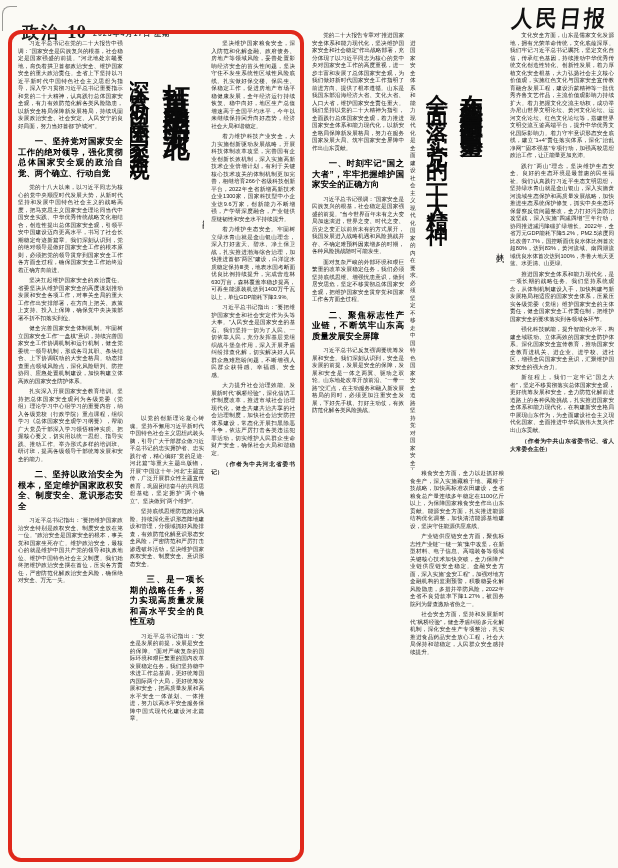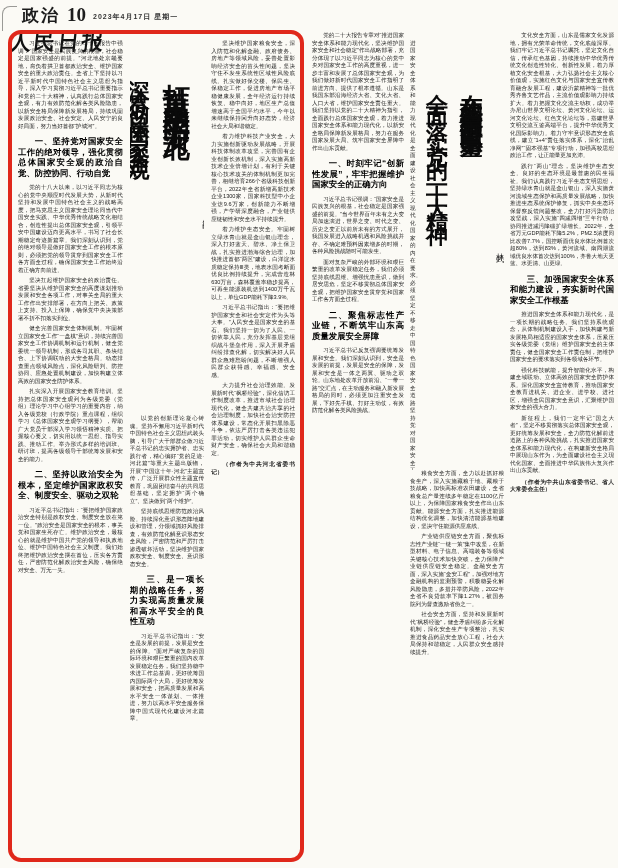--- a/index.html
+++ b/index.html
@@ -6,30 +6,30 @@
   body{
     width:618px;height:868px;overflow:hidden;
     background:#fbfaf5;
     font-family:"Liberation Sans","DejaVu Sans",sans-serif;
     color:#1c1c1c;
     position:relative;
   }
   
   .pg-header{
     position:absolute;top:4px;left:10px;right:10px;height:26px;
-    display:flex;justify-content:space-between;align-items:flex-start;flex-direction:column;
+    display:flex;justify-content:space-between;align-items:flex-start;
   }
   .corner-frame{
     position:absolute;top:6px;left:2px;width:14px;height:24px;
     border-left:1px solid #9a9a96;border-top:1px solid #9a9a96;
     border-top-left-radius:8px;
   }
   .h-left{display:flex;align-items:baseline;gap:7px;padding-left:12px;}
   .section-name{font-size:17px;font-weight:bold;letter-spacing:2px;}
-  .page-num{font-size:19px;font-weight:bold;font-family:"Liberation Serif",serif;}
+  .page-num{font-size:19px;font-weight:bold;font-family:"Liberation Serif",serif;margin-top:17px;}
   .pg-date{font-size:7px;color:#333;font-weight:bold;letter-spacing:1px;position:relative;top:-2px;}
   .masthead{
     font-family:"Liberation Serif","DejaVu Serif",serif;
     font-size:21px;font-weight:bold;letter-spacing:3px;
     transform:skewX(-6deg) scaleY(1.08);
     color:#111;
   }
   
   .sheet{position:absolute;top:30px;left:0;right:0;bottom:6px;display:flex;}
   
@@ -89,26 +89,26 @@
     <span class="pg-date">2023年4月17日 星期一</span>
   </div>
   <div class="masthead">人民日报</div>
 </header>
 
 <main class="sheet">
 
   <section class="art-left">
     <div class="col c1">
         <div class="blk p">习近平总书记在党的二十大报告中强调：“国家安全是民族复兴的根基，社会稳定是国家强盛的前提。”河北地处京畿要地，肩负着拱卫首都政治安全、维护国家安全的重大政治责任。全省上下坚持以习近平新时代中国特色社会主义思想为指导，深入学习贯彻习近平总书记重要指示和党的二十大精神，认真践行总体国家安全观，有力有效防范化解各类风险隐患，以新安全格局保障新发展格局，持续巩固发展政治安全、社会安定、人民安宁的良好局面，努力当好首都“护城河”。</div>
-        <div class="blk h">一、坚持党对国家安全工作的绝对领导，强化贯彻总体国家安全观的政治自觉、防控协同、行动自觉</div>
+        <div class="blk h">一、坚持党对国家安全工作的绝对领导，强化贯彻总体国家安全观的政治自觉、两个确立、行动自觉</div>
         <div class="blk p">党的十八大以来，以习近平同志为核心的党中央顺应时代发展大势，从新时代坚持和发展中国特色社会主义的战略高度，把马克思主义国家安全理论同当代中国安全实践、中华优秀传统战略文化相结合，创造性提出总体国家安全观，引领平安中国建设迈向更高水平，书写了社会长期稳定奇迹新篇章。我们深刻认识到，党的绝对领导是做好国家安全工作的根本原则，必须把党的领导贯穿到国家安全工作各方面全过程，确保国家安全工作始终沿着正确方向前进。</div>
         <div class="blk p">坚决扛起维护国家安全的政治责任。省委坚决从维护国家安全的高度谋划推动发展和安全各项工作，对事关全局的重大工作作出安排部署，在方向上把关、政策上支持、投入上保障，确保党中央决策部署不折不扣落实到位。</div>
         <div class="blk p">健全完善国家安全体制机制。牢固树立国家安全工作“一盘棋”意识，持续完善国家安全工作协调机制和运行机制，健全党委统一领导机制，形成各司其职、条块结合、上下协调联动的大安全格局。动态排查重点领域风险点，深化风险研判、防控协同、应急处置机制建设，加快构建立体高效的国家安全防护体系。</div>
         <div class="blk p">扎实深入开展国家安全教育培训。坚持把总体国家安全观列为各级党委（党组）理论学习中心组学习的重要内容，纳入各级党校（行政学院）重点课程，组织学习《总体国家安全观学习纲要》，帮助广大党员干部深入学习领悟精神实质、把握核心要义，切实用以统一思想、指导实践、推动工作。举办形式多样的培训班、研讨班，提高各级领导干部统筹发展和安全的能力。</div>
-        <div class="blk h">二、坚持以政治安全为根本，坚定维护国家政权安全、制度安全、驱动之双轮</div>
+        <div class="blk h">二、坚持以政治安全为根本，坚定维护国家政权安全、制度安全、意识形态安全</div>
         <div class="blk p">习近平总书记指出：“要把维护国家政治安全特别是政权安全、制度安全放在第一位。”政治安全是国家安全的根本，事关党和国家生死存亡。维护政治安全，最核心的就是维护中国共产党的领导和执政地位、维护中国特色社会主义制度。我们始终把维护政治安全摆在首位，压实各方责任，严密防范化解政治安全风险，确保绝对安全、万无一失。</div>
       </div>
     <div class="col c2">
       <div class="headline-v hv-left">
         <span class="kicker-v">深入贯彻总体国家安全观</span>
         <span class="title-v">打造更高水平的平安河北</span>
         <span class="byline-v">倪岳峰</span>
       </div>
       <div>
           <div class="blk p">以党的创新理论凝心铸魂。坚持不懈用习近平新时代中国特色社会主义思想武装头脑，引导广大干部群众做习近平总书记的忠实拥护者、忠实践行者，精心编好“党的足迹·河北篇”等重大主题出版物，开展“中国这十年·河北”主题宣传，广泛开展群众性主题宣传教育，巩固团结奋斗的共同思想基础，坚定拥护“两个确立”、坚决做到“两个维护”。</div>
@@ -123,21 +123,21 @@
         <div class="blk p">着力维护生态安全。牢固树立绿水青山就是金山银山理念，深入打好蓝天、碧水、净土保卫战，扎实推进渤海综合治理，加快推进首都“两区”建设，白洋淀水质稳定保持Ⅲ类，地表水国考断面优良比例持续提升，完成营造林630万亩，森林覆盖率稳步提高，可再生能源装机达到1400万千瓦以上，单位GDP能耗下降3.9%。</div>
         <div class="blk p">习近平总书记指出：“要把维护国家安全和社会安定作为头等大事。”人民安全是国家安全的基石。我们坚持一切为了人民、一切依靠人民，充分发挥基层党组织战斗堡垒作用，深入开展矛盾纠纷排查化解，切实解决好人民群众急难愁盼问题，不断增强人民群众获得感、幸福感、安全感。</div>
         <div class="blk p">大力提升社会治理效能。发展新时代“枫桥经验”，深化信访工作制度改革，推进市域社会治理现代化，健全共建共治共享的社会治理制度，加快社会治安防控体系建设，常态化开展扫黑除恶斗争，依法严厉打击各类违法犯罪活动，切实维护人民群众生命财产安全，确保社会大局和谐稳定。</div>
         <div class="blk f">（作者为中共河北省委书记）</div>
       </div>
   </section>
 
   <section class="art-right">
     <div class="col r1">
         <div class="blk p">党的二十大报告专章对“推进国家安全体系和能力现代化，坚决维护国家安全和社会稳定”作出战略部署，充分体现了以习近平同志为核心的党中央对国家安全工作的高度重视，进一步丰富和发展了总体国家安全观，为我们做好新时代国家安全工作指明了前进方向、提供了根本遵循。山东是我国东部沿海经济大省、文化大省、人口大省，维护国家安全责任重大。我们坚持以党的二十大精神为指引，全面践行总体国家安全观，着力推进国家安全体系和能力现代化，以新安全格局保障新发展格局，努力在服务国家发展大局、筑牢国家安全屏障中作出山东贡献。</div>
-        <div class="blk h">一、时刻牢记“创新性发展”，牢牢把握维护国家安全的正确方向</div>
+        <div class="blk h">一、时刻牢记“国之大者”，牢牢把握维护国家安全的正确方向</div>
         <div class="blk p">习近平总书记强调：“国家安全是民族复兴的根基，社会稳定是国家强盛的前提。”当今世界百年未有之大变局加速演进，世界之变、时代之变、历史之变正以前所未有的方式展开，我国发展进入战略机遇和风险挑战并存、不确定难预料因素增多的时期，各种风险挑战随时可能发生。</div>
         <div class="blk p">面对复杂严峻的外部环境和艰巨繁重的改革发展稳定任务，我们必须坚持底线思维、增强忧患意识，做到居安思危，坚定不移贯彻总体国家安全观，把维护国家安全贯穿党和国家工作各方面全过程。</div>
         <div class="blk h">二、聚焦标志性产业链，不断筑牢山东高质量发展安全屏障</div>
         <div class="blk p">习近平总书记反复强调要统筹发展和安全。我们深刻认识到，安全是发展的前提，发展是安全的保障，发展和安全是一体之两翼、驱动之双轮。山东地处改革开放前沿、“一带一路”交汇点，在主动服务和融入新发展格局的同时，必须更加注重安全发展，下好先手棋、打好主动仗，有效防范化解各类风险挑战。</div>
       </div>
     <div class="col r2">
       <div class="top-row">
         <div class="strip">
             <div class="blk p">推进国家安全体系和能力现代化，是全面建设社会主义现代化国家的内在要求。必须坚定不移走中国特色国家安全道路，坚持党对国家安全工作的绝对领导，坚持总体国家安全观，统筹发展和安全，统筹开放和安全，筑牢国家安全屏障。</div>
           </div>
@@ -149,21 +149,20 @@
       </div>
       <div>
           <div class="blk p">粮食安全方面，全力以赴抓好粮食生产，深入实施藏粮于地、藏粮于技战略，加快高标准农田建设，全省粮食总产量连续多年稳定在1100亿斤以上，为保障国家粮食安全作出山东贡献。能源安全方面，扎实推进能源结构优化调整，加快清洁能源基地建设，坚决守住能源供应底线。</div>
           <div class="blk p">产业链供应链安全方面，聚焦标志性产业链“一链一策”集中攻坚，在新型材料、电子信息、高端装备等领域关键核心技术加快突破，全力保障产业链供应链安全稳定。金融安全方面，深入实施“金安工程”，加强对地方金融机构的监测预警，积极稳妥化解风险隐患，多措并举防风险，2022年全省不良贷款率下降1.27%，被国务院列为督查激励省份之一。</div>
           <div class="blk p">社会安全方面，坚持和发展新时代“枫桥经验”，健全矛盾纠纷多元化解机制，深化安全生产专项整治，扎实推进食品药品安全放心工程，社会大局保持和谐稳定，人民群众安全感持续提升。</div>
         </div>
     </div>
     <div class="col r3">
         <div class="blk p">文化安全方面，山东是儒家文化发源地，拥有光荣革命传统，文化底蕴深厚。我们牢记习近平总书记嘱托，坚定文化自信，传承红色基因，持续推动中华优秀传统文化创造性转化、创新性发展，着力厚植文化安全根基，大力弘扬社会主义核心价值观，实施红色文化与国家安全宣传教育融合发展工程，建设沂蒙精神等一批优秀齐鲁文艺作品，主流价值观影响力持续扩大。着力把握文化交流主动权，成功举办尼山世界文明论坛、黄河文化论坛、运河文化论坛、红色文化论坛等，搭建世界文明交流互鉴高端平台，提升中华优秀文化国际影响力。着力守牢意识形态安全底线，建立“1+4”责任落实体系，深化“治乱净网”“固本强基”专项行动，加强高校思想政治工作，让正能量更加充沛。</div>
         <div class="blk p">践行“两山”理念，坚决维护生态安全。良好的生态环境是最普惠的民生福祉。我们认真践行习近平生态文明思想，坚持绿水青山就是金山银山，深入实施黄河流域生态保护和高质量发展战略，加快推进生态系统保护修复，抓实中央生态环保督察反馈问题整改，全力打好污染防治攻坚战，深入实施“四减四增”三年行动，协同推进减污降碳扩绿增长。2022年，全省万元GDP能耗下降5.2%，PM2.5浓度同比改善7.7%，国控断面优良水体比例首次超80%，达到83%，黄河流域、南四湖流域优良水体首次达到100%，齐鲁大地天更蓝、水更清、山更绿。</div>
-        <div class="blk h">三、加强国家安全体系和能力建设，夯实新时代国家安全工作根基</div>
         <div class="blk p">推进国家安全体系和能力现代化，是一项长期的战略任务。我们坚持系统观念，从体制机制建设入手，加快构建与新发展格局相适应的国家安全体系，压紧压实各级党委（党组）维护国家安全的主体责任，健全国家安全工作责任制，把维护国家安全的要求落实到各领域各环节。</div>
         <div class="blk p">强化科技赋能，提升智能化水平，构建全域联动、立体高效的国家安全防护体系。深化国家安全宣传教育，推动国家安全教育进机关、进企业、进学校、进社区，增强全民国家安全意识，汇聚维护国家安全的强大合力。</div>
         <div class="blk p">新征程上，我们一定牢记“国之大者”，坚定不移贯彻落实总体国家安全观，更好统筹发展和安全，全力防范化解前进道路上的各种风险挑战，扎实推进国家安全体系和能力现代化，在构建新安全格局中展现山东作为，为全面建设社会主义现代化国家、全面推进中华民族伟大复兴作出山东贡献。</div>
         <div class="blk f">（作者为中共山东省委书记、省人大常委会主任）</div>
       </div>
   </section>
 
 </main>
 
 </body></html>

